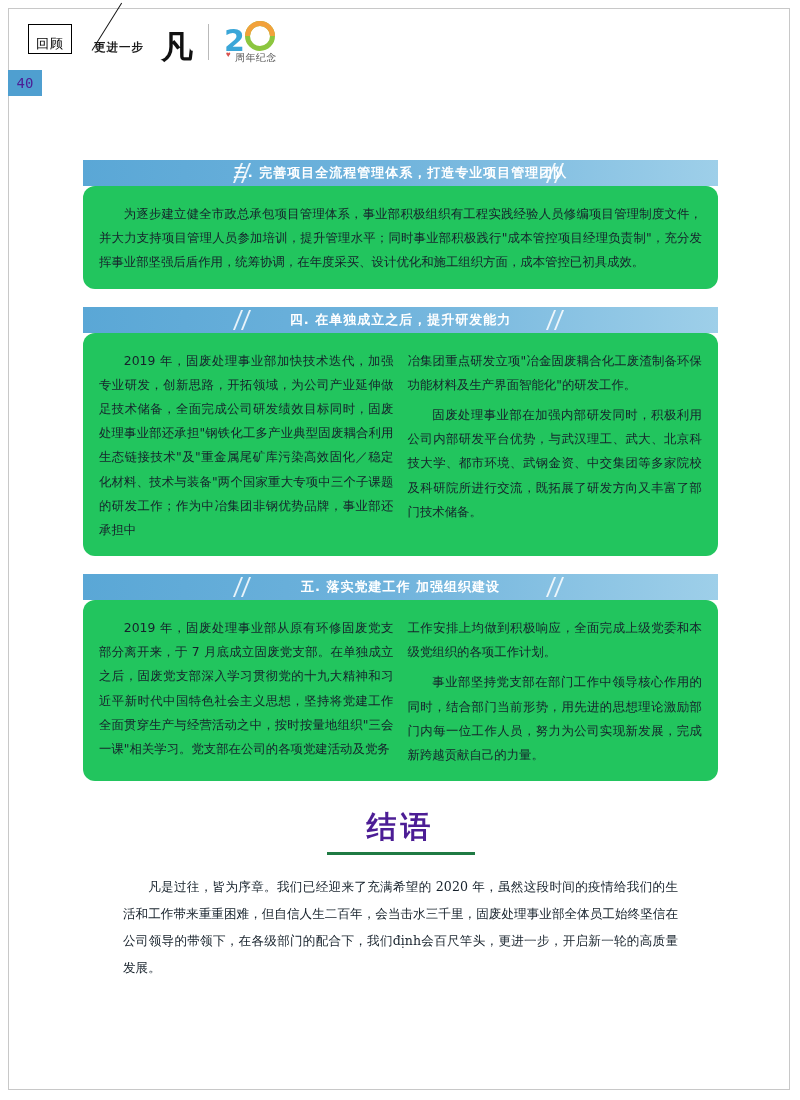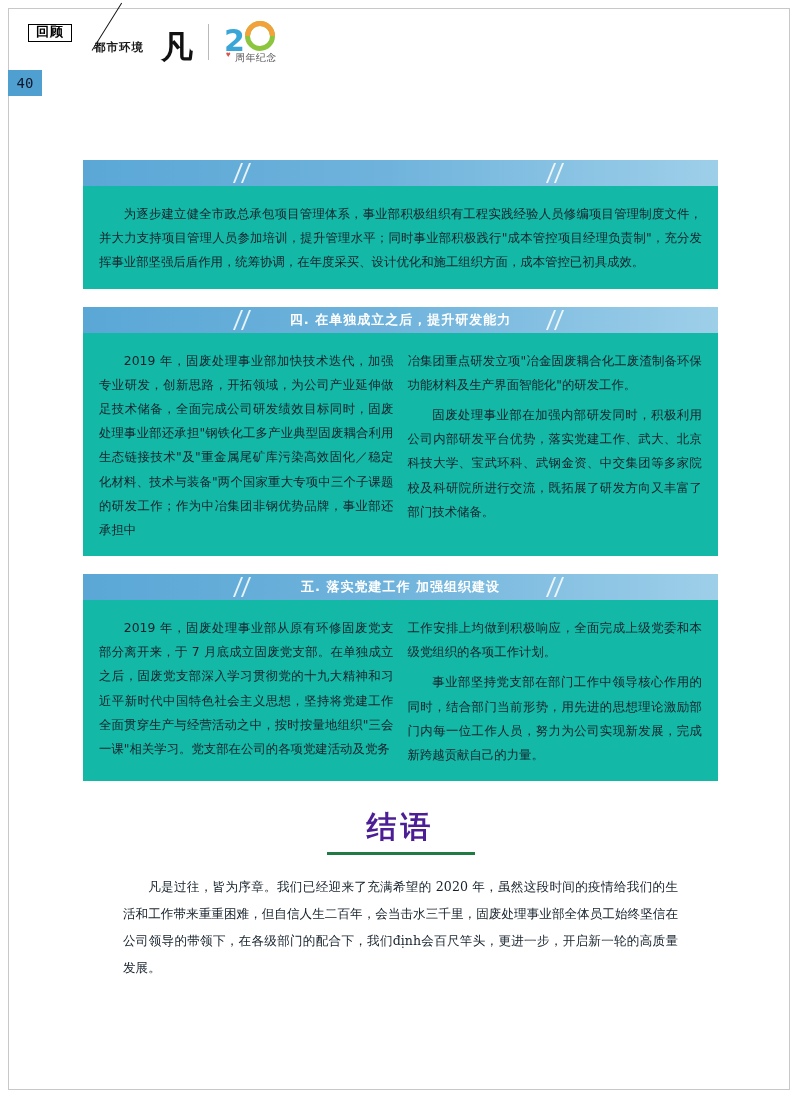--- a/index.html
+++ b/index.html
@@ -34,24 +34,24 @@
   
   .header {
     position: absolute;
     left: 28px; top: 18px;
     width: 740px; height: 48px;
   }
   .header-tag {
     position: absolute;
     left: 0; top: 6px;
     border: 1px solid #000;
-    padding: 0 7px 3px 7px;
+    padding: 12px 7px 3px 7px;
     font-size: 13px;
     letter-spacing: 1px;
-    font-weight: bold;
+    font-weight: normal;
     line-height: 1;
     color: #000;
   }
   .header-rule {
     position: absolute;
     left: 64px; top: 32px;
     width: 56px; height: 0;
     border-top: 1px solid #111;
     transform: rotate(-58deg);
     transform-origin: left center;
@@ -127,21 +127,21 @@
     white-space: nowrap;
     font-family: Liberation Serif, serif;
   }
 
   
   .pagenum {
     position: absolute;
     left: 8px; top: 70px;
     width: 34px; height: 26px;
     background: #4f9fd0;
-    color: #0f172a;
+    color: #4c1d95;
     font-size: 14px;
     display: flex;
     align-items: center;
     justify-content: center;
     font-family: "DejaVu Sans Mono", monospace;
   }
 
   
   .content {
     position: absolute;
@@ -180,25 +180,26 @@
   .sec-title {
     color: #ffffff;
     font-size: 13px;
     font-weight: bold;
     letter-spacing: 1px;
     font-family: "DejaVu Sans", "Liberation Sans", sans-serif;
   }
 
   
   .sec-body {
-    background: #14b8a6;
+    background: #22c55e;
     display: flex;
     gap: 14px;
     padding: 16px 16px 14px 16px;
     box-sizing: border-box;
+    border-radius: 12px;
   }
   .col {
     flex: 1 1 0;
     min-width: 0;
   }
   .col p {
     margin: 0 0 6px 0;
     font-size: 12.4px;
     line-height: 1.95;
     text-align: justify;
@@ -245,37 +246,38 @@
 </style>
 </head>
 <body>
 
 <div class="page">
   <div class="page-border"></div>
 
   <div class="header">
     <div class="header-tag">回顾</div>
     <div class="header-rule"></div>
-    <div class="header-zh">都市环境</div>
+    <div class="header-zh">更进一步</div>
     <div class="header-brandchar">凡</div>
     <div class="header-divider"></div>
     <div class="logo20">
       <div class="num n2">2</div>
       <div class="n0"></div>
       <div class="heart">♥</div>
       <div class="sub">周年纪念</div>
     </div>
   </div>
 
   <div class="pagenum">40</div>
 
   <div class="content">
 
     <div class="sec-bar">
       <span class="slash left"></span>
+      <span class="sec-title">三.  完善项目全流程管理体系，打造专业项目管理团队</span>
       <span class="slash right"></span>
     </div>
     <div class="sec-body">
       <div class="col">
         <p class="indent">为逐步建立健全市政总承包项目管理体系，事业部积极组织有工程实践经验人员修编项目管理制度文件，并大力支持项目管理人员参加培训，提升管理水平；同时事业部积极践行"成本管控项目经理负责制"，充分发挥事业部坚强后盾作用，统筹协调，在年度采买、设计优化和施工组织方面，成本管控已初具成效。</p>
       </div>
     </div>
 
     <div class="gap"></div>
 
@@ -283,21 +285,21 @@
       <span class="slash left"></span>
       <span class="sec-title">四.  在单独成立之后，提升研发能力</span>
       <span class="slash right"></span>
     </div>
     <div class="sec-body">
       <div class="col">
         <p class="indent">2019 年，固废处理事业部加快技术迭代，加强专业研发，创新思路，开拓领域，为公司产业延伸做足技术储备，全面完成公司研发绩效目标同时，固废处理事业部还承担"钢铁化工多产业典型固废耦合利用生态链接技术"及"重金属尾矿库污染高效固化／稳定化材料、技术与装备"两个国家重大专项中三个子课题的研发工作；作为中冶集团非钢优势品牌，事业部还承担中</p>
       </div>
       <div class="col">
         <p>冶集团重点研发立项"冶金固废耦合化工废渣制备环保功能材料及生产界面智能化"的研发工作。</p>
-        <p class="indent">固废处理事业部在加强内部研发同时，积极利用公司内部研发平台优势，落实党建工作、武大、北京科技大学、宝武环科、武钢金资、中交集团等多家院校及科研院所进行交流，既拓展了研发方向又丰富了部门技术储备。</p>
+        <p class="indent">固废处理事业部在加强内部研发同时，积极利用公司内部研发平台优势，与武汉理工、武大、北京科技大学、都市环境、武钢金资、中交集团等多家院校及科研院所进行交流，既拓展了研发方向又丰富了部门技术储备。</p>
       </div>
     </div>
 
     <div class="gap"></div>
 
     <div class="sec-bar">
       <span class="slash left"></span>
       <span class="sec-title">五.  落实党建工作 加强组织建设</span>
       <span class="slash right"></span>
     </div>

